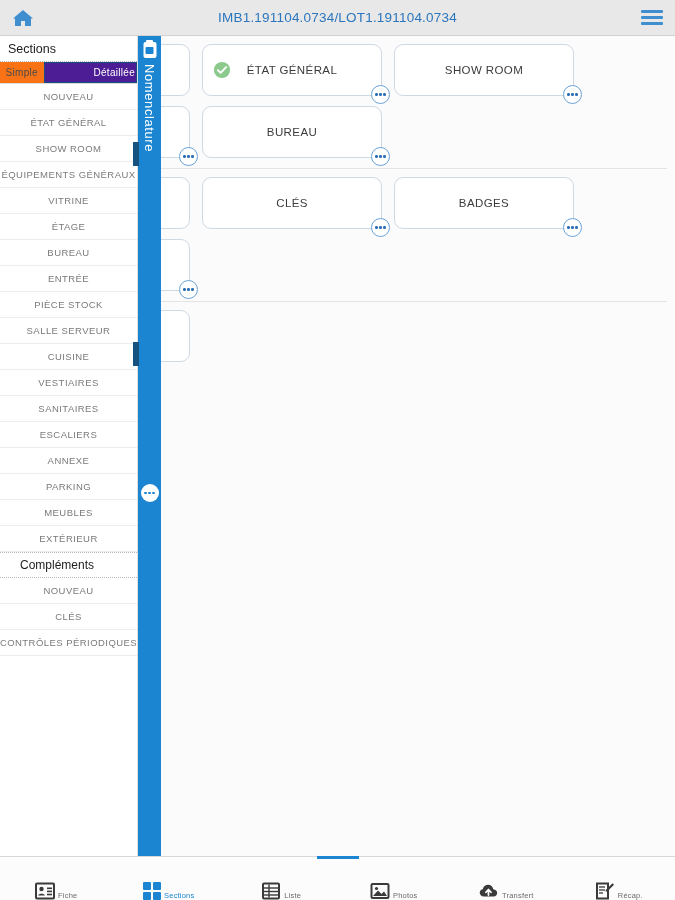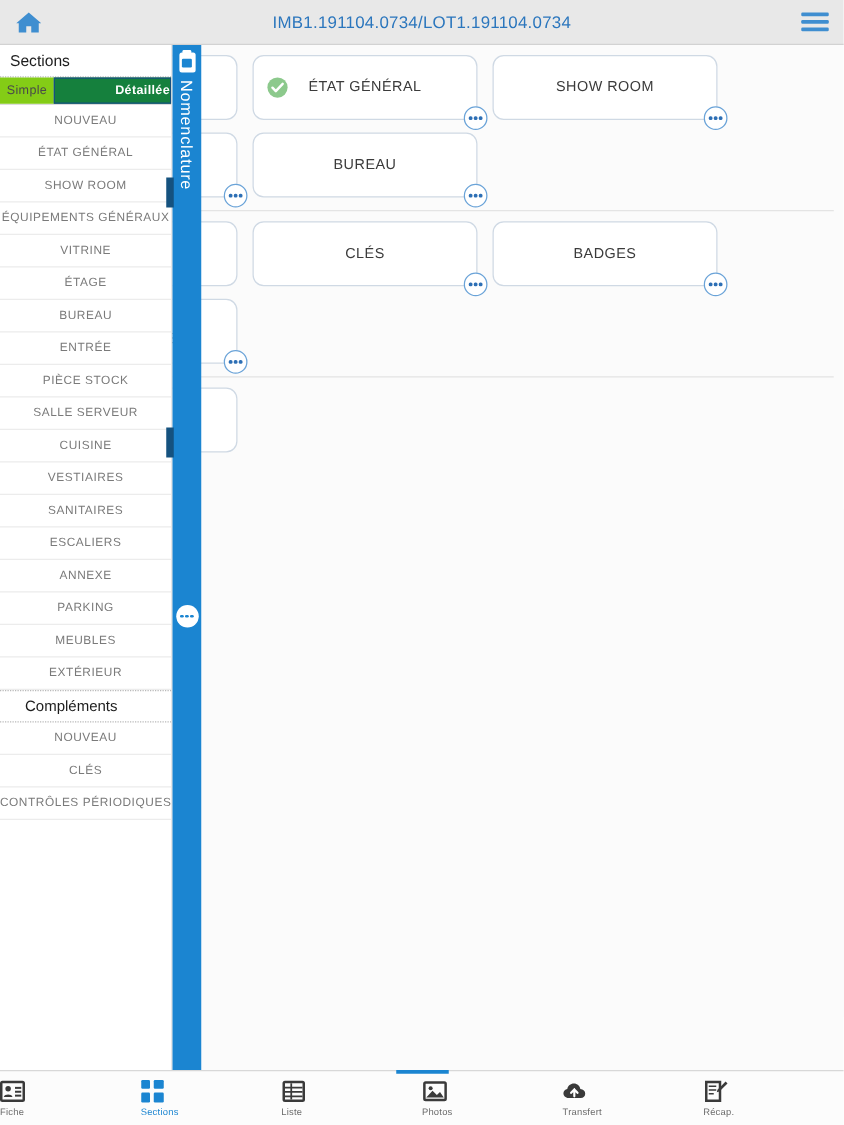--- a/index.html
+++ b/index.html
@@ -99,24 +99,24 @@
     font-size: 12.5px; color: #1d1d1d;
     border-bottom: 1px dotted #b9b9b9;
   }
   .seg {
     display: flex; height: 22px;
     border-bottom: 1px solid #dcdcdc;
   }
   .seg-btn {
     flex: 1; display: flex; align-items: center; justify-content: center;
     font-size: 10px; color: #4a4a4a; letter-spacing: .3px;
-    background: #84cc16;
+    background: #f97316;
   }
   .seg-btn.active {
-    background: #15803d; color: #ffffff; font-weight: bold;
+    background: #4c1d95; color: #ffffff; font-weight: normal;
     border: 1px solid #15507f;
     padding-left: 48px;
   }
   .side-item {
     height: 26px; display: flex; align-items: center; justify-content: center;
     font-size: 9.5px; color: #7a7a7a; letter-spacing: .45px;
     border-bottom: 1px solid #ececec;
     text-align: left; padding: 0 4px;
     white-space: nowrap; overflow: hidden;
   }
@@ -181,22 +181,22 @@
 
   
   .bottomnav {
     position: absolute; bottom: 0; left: 0;
     width: 675px; height: 44px;
     background: #fcfcfc;
     border-top: 1px solid #d8d8d8;
     display: flex;
   }
   .nav-item {
-    flex: 1; display: flex; flex-direction: column;
-    align-items: flex-start; justify-content: center; gap: 3px;
+    flex: 1; display: flex; flex-direction: row;
+    align-items: flex-end; justify-content: center; gap: 3px;
   }
   .nav-label {
     font-size: 7.5px; color: #6b6b6b; letter-spacing: .2px;
   }
   .nav-item.active .nav-label { color: #1b85d1; }
   .nav-ico { width: 20px; height: 18px; }
   .grid-ico { display: grid; grid-template-columns: 1fr 1fr; gap: 2.5px; width: 18px; height: 18px; }
   .grid-ico i { background: #1b85d1; border-radius: 1px; display: block; }
   .active-top {
     position: absolute; top: 0; left: 0;

